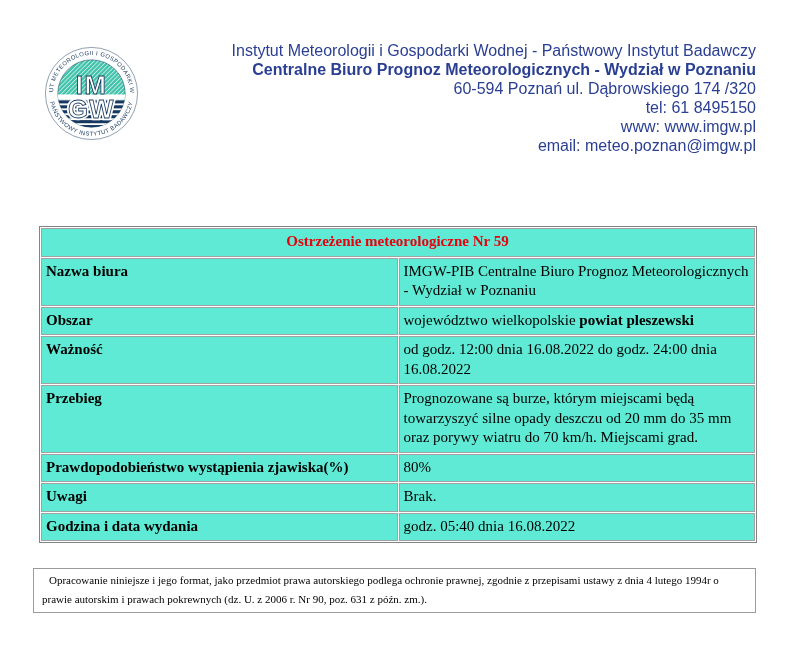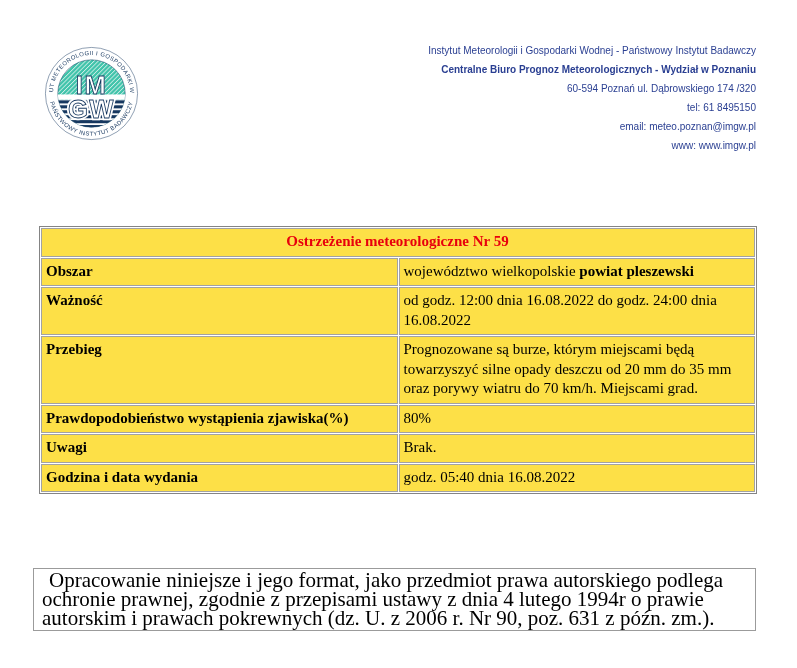--- a/index.html
+++ b/index.html
@@ -4,40 +4,40 @@
 <style>
   html,body{margin:0;padding:0;background:#fff;}
   .page{position:relative;width:797px;height:668px;background:#fff;overflow:hidden;
         font-family:"Liberation Serif",serif;color:#000;}
 
   
   .logo{position:absolute;left:44px;top:46px;width:95px;height:95px;}
 
   
   .hdr{position:absolute;top:41px;right:41px;text-align:right;
-       font-family:"Liberation Sans",sans-serif;font-size:10px;line-height:19px;
+       font-family:"Liberation Sans",sans-serif;font-size:16px;line-height:19px;
        color:var(--header_blue,#2a3f92);}
   .hdr .b{font-weight:bold;}
 
   
   .tblwrap{position:absolute;left:39px;top:226px;width:718px;}
   table.warn{width:718px;border-collapse:separate;border-spacing:1px;
              border:1px solid #848484;background:#fff;table-layout:fixed;}
-  table.warn td{border:1px solid #a2a2a2;background:#fde047;vertical-align:top;
+  table.warn td{border:1px solid #a2a2a2;background:#5eead4;vertical-align:top;
                 padding:3px 5px 4px 4px;font-size:15px;line-height:19.5px;
                 box-sizing:border-box;overflow:hidden;}
   td.title{ text-align:center;font-weight:bold;font-size:17.5px;line-height:22px;
             color:var(--title_red,#e8000d);padding-top:4px;padding-bottom:3px;}
   td.label{font-weight:bold;width:186px;}
   .bold{font-weight:bold;margin-top:19px;}
 
   
   .legal{position:absolute;left:33px;top:568px;width:723px;box-sizing:border-box;
          border:1px solid #9b9b9b;padding:2px 9px 3px 8px;
-         font-size:21px;line-height:18.8px;}
+         font-size:11px;line-height:18.8px;}
   .legal p{margin:0;text-indent:7px;}
 </style>
 </head>
 <body>
 
 <div class="page" style="--header_blue: #2a3f92; --title_red: #e8000d; --logo_teal: #3fc3aa; --logo_navy: #16375f; --border_gray: #9b9b9b;">
 
   <svg class="logo" viewBox="0 0 100 100">
     <defs>
       <clipPath id="innerClip">
@@ -69,29 +69,33 @@
     <text x="50" y="50" font-size="27" font-weight="bold" font-family="Liberation Sans, sans-serif" text-anchor="middle" letter-spacing="1.5" fill="#ffffff" stroke="#16375f" stroke-width="0.9">IM</text>
     <text x="50" y="76" font-size="27" font-weight="bold" font-family="Liberation Sans, sans-serif" text-anchor="middle" letter-spacing="1.5" fill="none" stroke="#ffffff" stroke-width="4.5">GW</text>
     <text x="50" y="76" font-size="27" font-weight="bold" font-family="Liberation Sans, sans-serif" text-anchor="middle" letter-spacing="1.5" fill="#ffffff" stroke="#16375f" stroke-width="0.9">GW</text>
   </svg>
 
   <div class="hdr">
     <div>Instytut Meteorologii i Gospodarki Wodnej - Państwowy Instytut Badawczy</div>
     <div class="b">Centralne Biuro Prognoz Meteorologicznych - Wydział w Poznaniu</div>
     <div>60-594 Poznań ul. Dąbrowskiego 174 /320</div>
     <div>tel: 61 8495150</div>
+    <div>www: www.imgw.pl</div>
     <div>email: meteo.poznan@imgw.pl</div>
-    <div>www: www.imgw.pl</div>
   </div>
 
   <div class="tblwrap">
     <table class="warn">
       <tbody>
           <tr>
         <td class="title" colspan="2">Ostrzeżenie meteorologiczne Nr 59</td>
+      </tr>
+      <tr>
+        <td class="label">Nazwa biura</td>
+        <td class="value">IMGW-PIB Centralne Biuro Prognoz Meteorologicznych - Wydział w Poznaniu</td>
       </tr>
       <tr>
         <td class="label">Obszar</td>
         <td class="value"><span>województwo wielkopolskie</span> <span class="bold">powiat pleszewski</span></td>
       </tr>
       <tr>
         <td class="label">Ważność</td>
         <td class="value">od godz. 12:00 dnia 16.08.2022 do godz. 24:00 dnia 16.08.2022</td>
       </tr>
       <tr>

